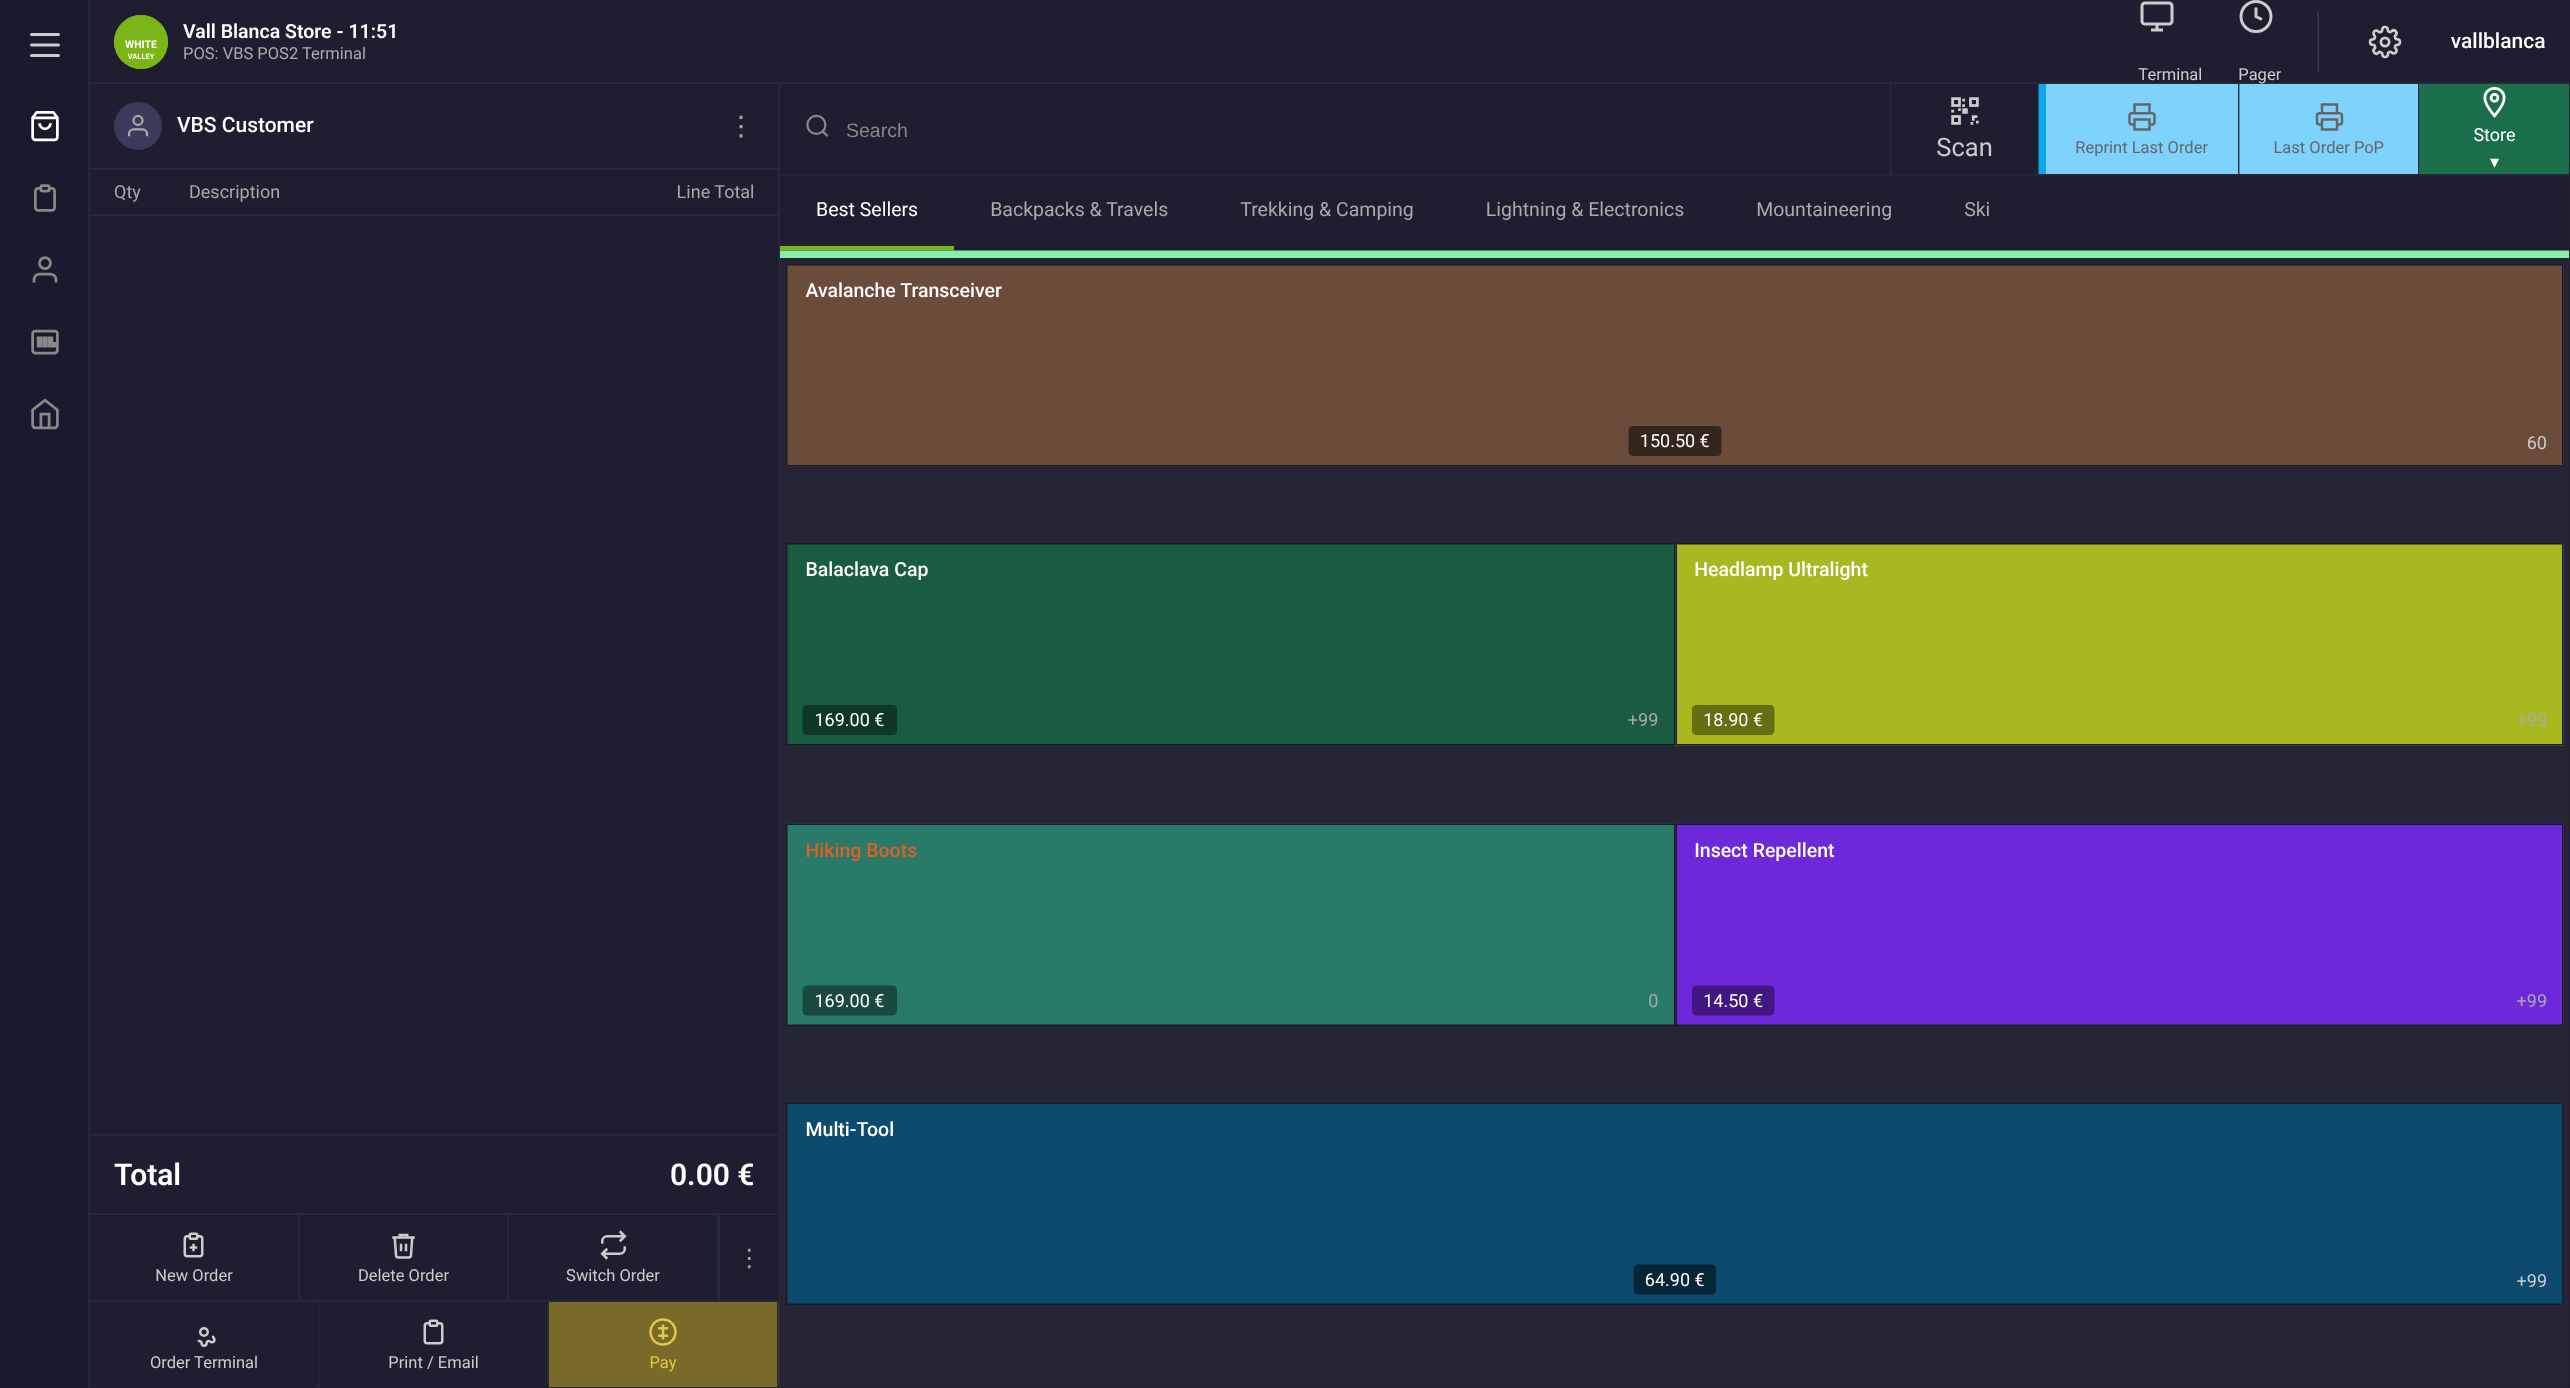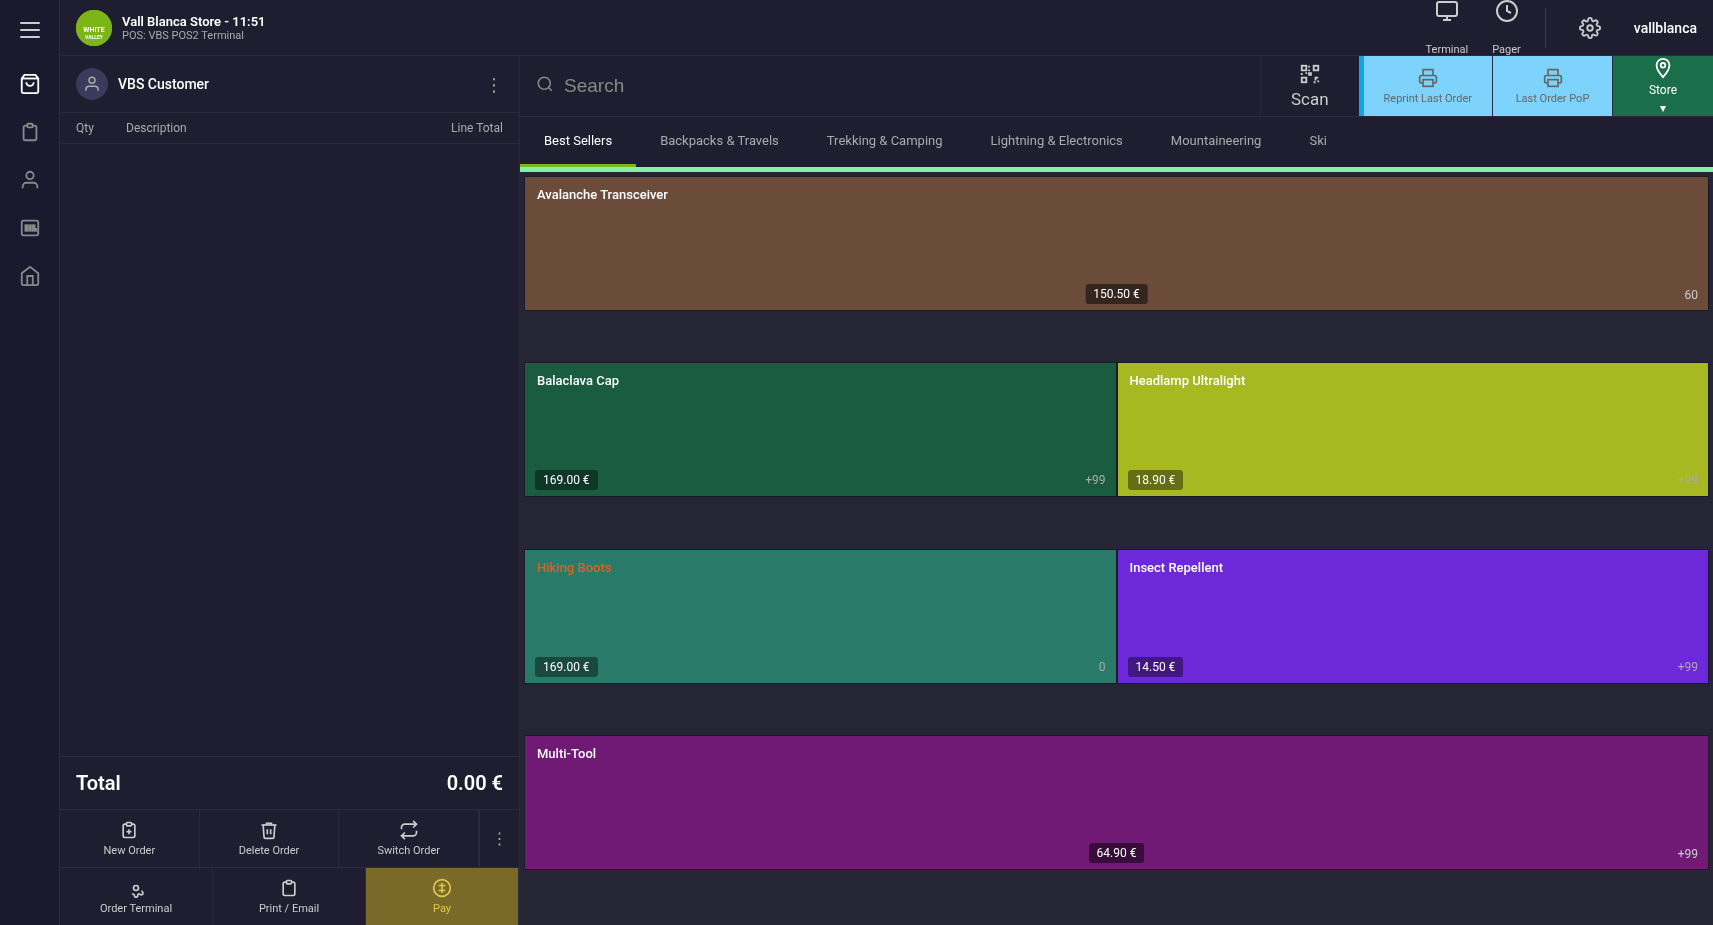--- a/index.html
+++ b/index.html
@@ -107,21 +107,21 @@
     }
     .header-spacer { flex: 1; }
     .header-actions {
       display: flex;
       align-items: center;
       gap: 24px;
     }
     .header-btn {
       display: flex;
       flex-direction: column;
-      align-items: center;
+      align-items: flex-start;
       gap: 20px;
       cursor: pointer;
       color: #ccc;
       font-size: 11px;
     }
     .header-btn svg { width: 24px; height: 24px; }
     .header-divider {
       width: 1px;
       height: 40px;
       background: #3a3a4e;
@@ -291,21 +291,21 @@
       padding: 0 16px;
       gap: 10px;
       border-right: 1px solid #2a2a3e;
     }
     .search-icon { color: #888; font-size: 18px; }
     .search-input {
       background: transparent;
       border: none;
       outline: none;
       color: #0ea5e9;
-      font-size: 19px;
+      font-size: 13px;
       flex: 1;
       height: 60px;
     }
     .search-input::placeholder { color: #888; }
     .scan-btn {
       display: flex;
       flex-direction: column;
       align-items: center;
       justify-content: center;
       gap: 4px;
@@ -409,21 +409,21 @@
       font-size: 12px;
       color: #aaa;
     }
 
     
     .card-brown { background: #6b4c3b; }
     .card-dark-green { background: #1a5c40; }
     .card-yellow-green { background: #a8b820; }
     .card-teal { background: #2a7a6a; }
     .card-green { background: #6d28d9; }
-    .card-olive { background: #701a75; }
+    .card-olive { background: #0c4a6e; }
 
     
     .product-card.full-width {
       grid-column: span 2;
       min-height: 130px;
     }
     .price-badge {
       background: rgba(0,0,0,0.5);
       padding: 3px 8px;
       border-radius: 3px;

